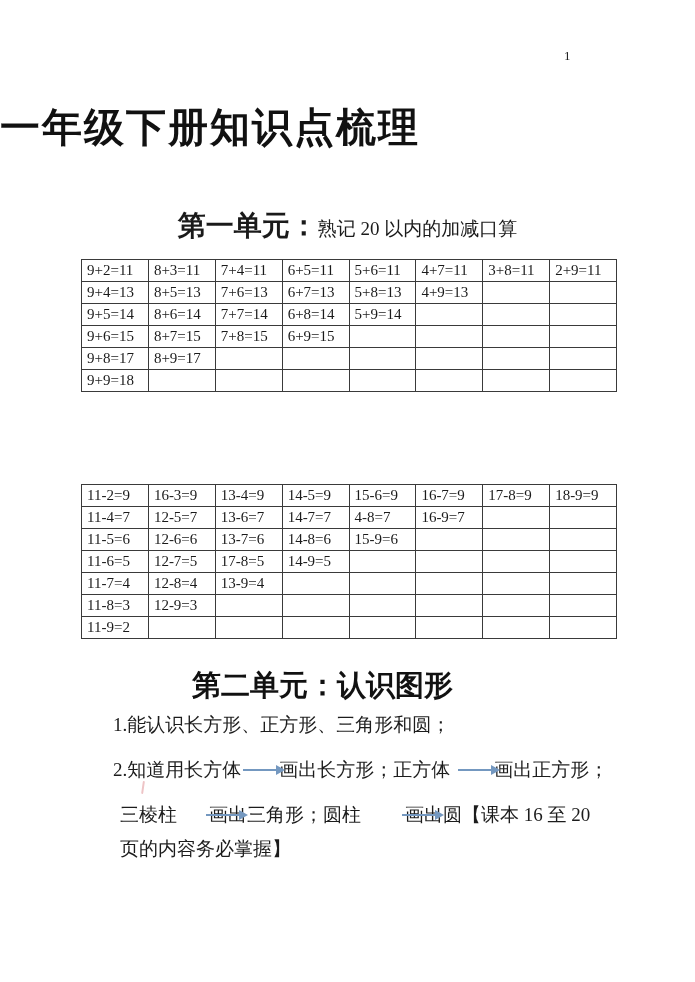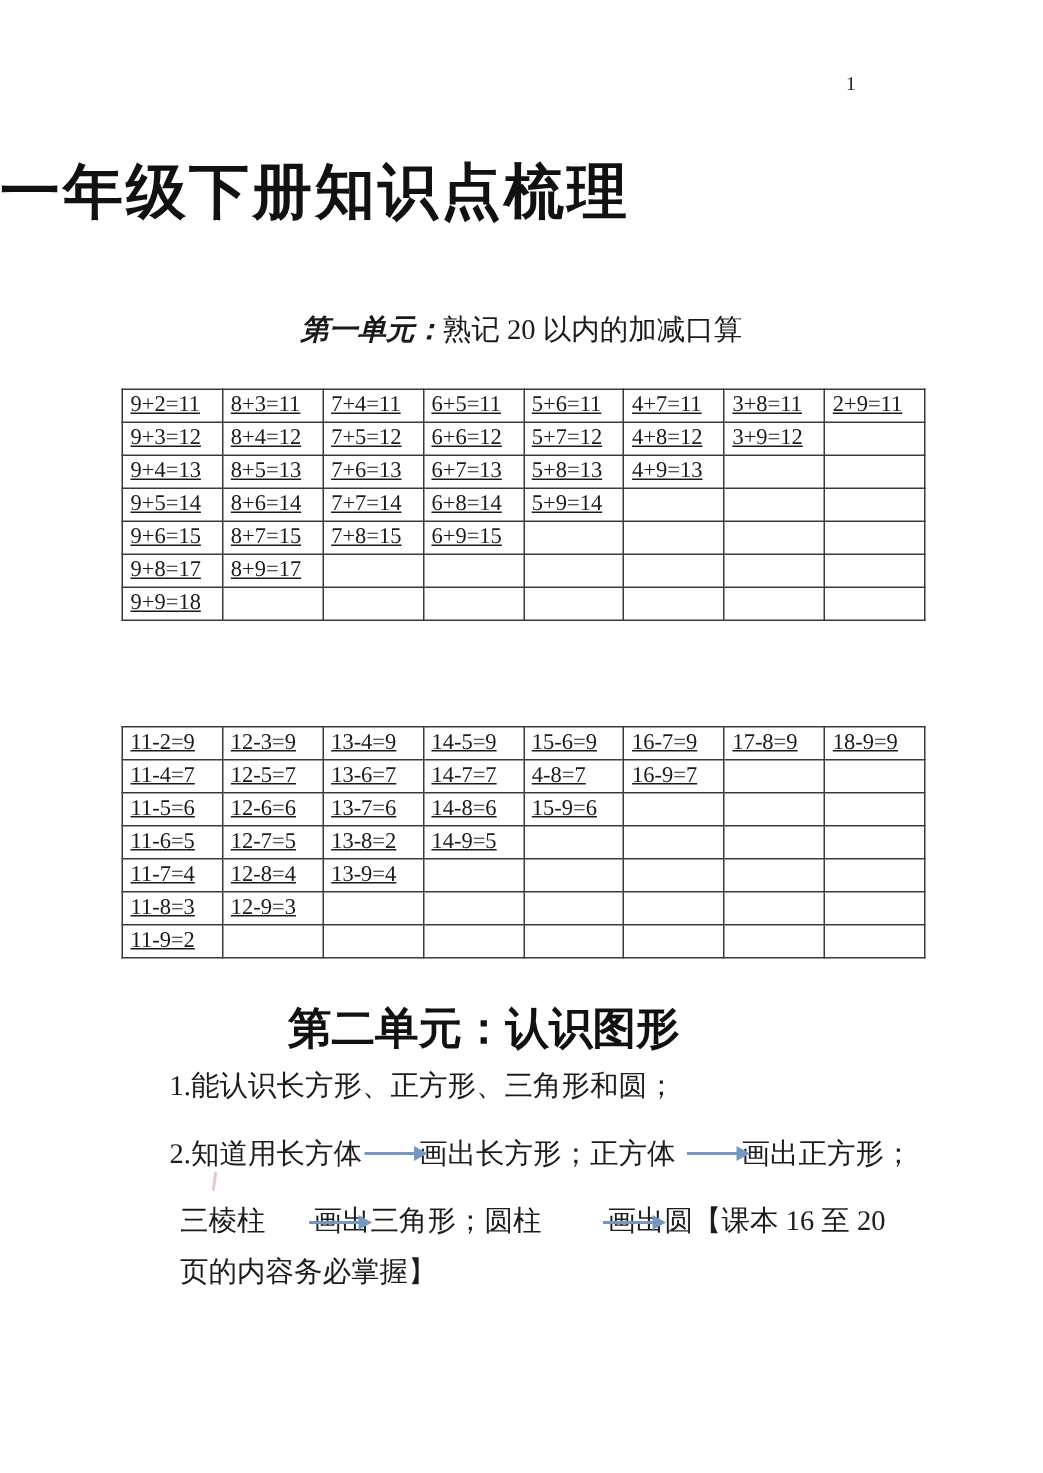--- a/index.html
+++ b/index.html
@@ -31,29 +31,28 @@
     color: #111;
   }
   .sec1-heading {
     position: absolute;
     top: 207px;
     left: 0;
     width: 695px;
     text-align: center;
     white-space: nowrap;
   }
-  .sec1-heading .h-bold { font-size: 19px; font-weight: bold; font-style: italic; }
+  .sec1-heading .h-bold { font-size: 28px; font-weight: bold; }
   .sec1-heading .h-rest { font-size: 19px; font-weight: normal; }
   .facts-table {
     position: absolute;
     left: 81px;
     width: 536px;
     border-collapse: collapse;
     table-layout: fixed;
-    text-decoration: underline;
   }
   .facts-table.t1 { top: 259px; }
   .facts-table.t2 { top: 484px; }
   .facts-table td {
     border: 1px solid #3a3a3a;
     height: 21px;
     padding: 0 0 0 5px;
     font-size: 15px;
     line-height: 21px;
     color: #1a1a1a;
@@ -152,30 +151,20 @@
           <td>9+2=11</td>
           <td>8+3=11</td>
           <td>7+4=11</td>
           <td>6+5=11</td>
           <td>5+6=11</td>
           <td>4+7=11</td>
           <td>3+8=11</td>
           <td>2+9=11</td>
         </tr>
         <tr>
-          <td>9+3=12</td>
-          <td>8+4=12</td>
-          <td>7+5=12</td>
-          <td>6+6=12</td>
-          <td>5+7=12</td>
-          <td>4+8=12</td>
-          <td>3+9=12</td>
-          <td></td>
-        </tr>
-        <tr>
           <td>9+4=13</td>
           <td>8+5=13</td>
           <td>7+6=13</td>
           <td>6+7=13</td>
           <td>5+8=13</td>
           <td>4+9=13</td>
           <td></td>
           <td></td>
         </tr>
         <tr>
@@ -218,21 +207,21 @@
           <td></td>
           <td></td>
         </tr>
       </tbody>
   </table>
 
   <table class="facts-table t2">
     <tbody>
         <tr>
           <td>11-2=9</td>
-          <td>12-3=9</td>
+          <td>16-3=9</td>
           <td>13-4=9</td>
           <td>14-5=9</td>
           <td>15-6=9</td>
           <td>16-7=9</td>
           <td>17-8=9</td>
           <td>18-9=9</td>
         </tr>
         <tr>
           <td>11-4=7</td>
           <td>12-5=7</td>
@@ -249,21 +238,21 @@
           <td>13-7=6</td>
           <td>14-8=6</td>
           <td>15-9=6</td>
           <td></td>
           <td></td>
           <td></td>
         </tr>
         <tr>
           <td>11-6=5</td>
           <td>12-7=5</td>
-          <td>13-8=2</td>
+          <td>17-8=5</td>
           <td>14-9=5</td>
           <td></td>
           <td></td>
           <td></td>
           <td></td>
         </tr>
         <tr>
           <td>11-7=4</td>
           <td>12-8=4</td>
           <td>13-9=4</td>

